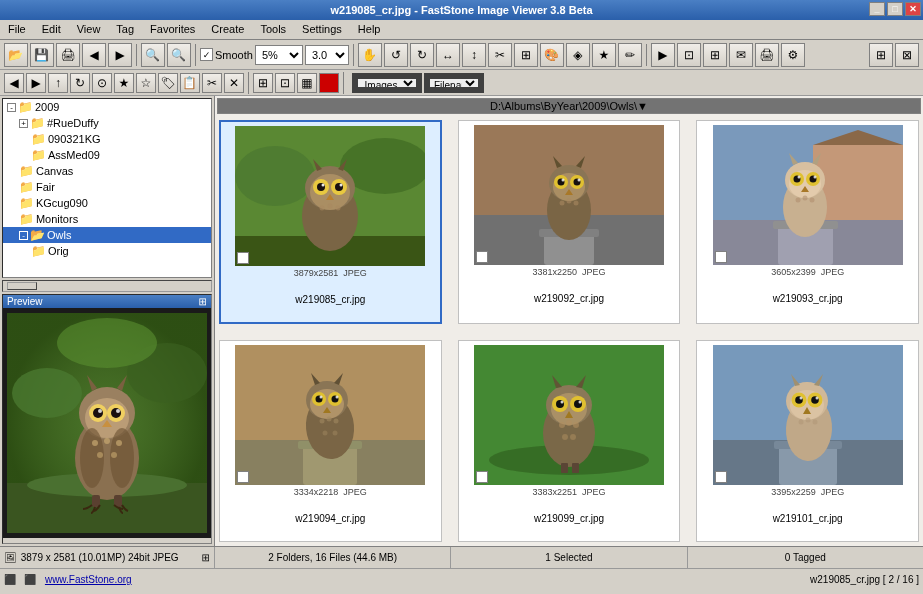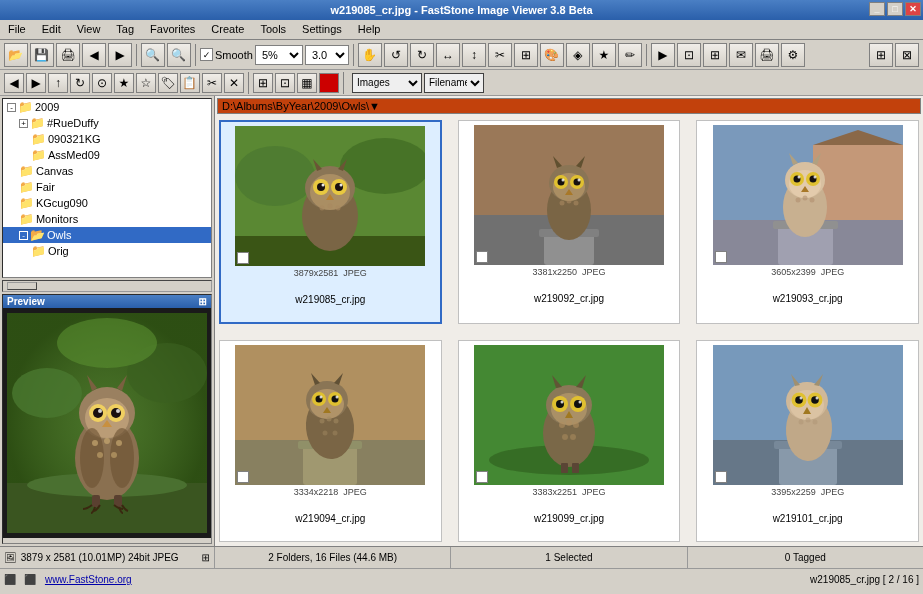--- a/index.html
+++ b/index.html
@@ -25,34 +25,34 @@
     
     
     #toolbar2 { background: #d4d0c8; border-bottom: 1px solid #999; padding: 2px 4px; display: flex; align-items: center; gap: 2px; height: 26px; }
     
     
     #main { display: flex; height: calc(594px - 20px - 20px - 30px - 26px - 26px - 22px); }
     
     
     #left-panel { width: 215px; border-right: 1px solid #808080; display: flex; flex-direction: column; background: #d4d0c8; }
     #tree-panel { flex: 1; background: white; border: 1px inset #808080; margin: 2px; overflow: auto; }
-    #preview-panel { height: 250px; border: 1px inset #808080; margin: 2px; background: #d4d0c8; font-weight: bold; }
+    #preview-panel { height: 250px; border: 1px inset #808080; margin: 2px; background: #d4d0c8; }
     #preview-title { background: linear-gradient(to bottom, #4a7fc4, #2a5faa); color: white; font-size: 10px; padding: 1px 4px; display: flex; justify-content: space-between; align-items: center; }
     #preview-img-area { background: #1a1a1a; height: calc(100% - 18px); display: flex; align-items: center; justify-content: center; overflow: hidden; }
     
     
     .tree-node { padding: 1px 0 1px 4px; display: flex; align-items: center; gap: 2px; white-space: nowrap; cursor: pointer; }
     .tree-node.selected { background: #316ac5; color: white; }
     .tree-expand { width: 9px; height: 9px; border: 1px solid #808080; background: white; display: flex; align-items: center; justify-content: center; font-size: 8px; cursor: pointer; }
     .folder-icon { font-size: 12px; }
     .folder-yellow { color: #d4a017; }
     
     
     #content-area { flex: 1; display: flex; flex-direction: column; background: #f0ede8; }
-    #path-bar { background: #c2410c; border: 1px solid #808080; margin: 2px; padding: 1px 4px; font-size: 11px; display: flex; align-items: center; justify-content: flex-start; }
+    #path-bar { background: #737373; border: 1px solid #808080; margin: 2px; padding: 1px 4px; font-size: 11px; display: flex; align-items: center; justify-content: center; }
     #thumbnails { flex: 1; background: #f0ede8; padding: 4px; display: grid; grid-template-columns: repeat(3, 1fr); gap: 16px; overflow-y: auto; }
     
     
     .thumb-cell { background: white; border: 1px solid #c0c0c0; display: flex; flex-direction: column; align-items: center; padding: 4px; cursor: pointer; }
     .thumb-cell.selected { border: 2px solid #316ac5; background: #ddeeff; }
     .thumb-img { width: 190px; height: 140px; background: #888; display: flex; align-items: center; justify-content: center; overflow: hidden; position: relative; }
     .thumb-meta { font-size: 9px; color: #444; margin-top: 2px; }
     .thumb-name { font-size: 10px; margin-top: 16px; }
     .thumb-check { position: absolute; bottom: 2px; left: 2px; width: 12px; height: 12px; border: 1px solid #808080; background: white; }
     .status-section { flex: 1; border-right: 1px solid #999; padding: 2px 8px; font-size: 10px; display: flex; align-items: center; justify-content: center; }
@@ -60,21 +60,21 @@
     
     #bottom-bar { height: 22px; background: #d4d0c8; border-top: 1px solid #999; display: flex; align-items: center; padding: 0 4px; font-size: 10px; gap: 8px; }
 
     
     .owl-bg-green { background: linear-gradient(to bottom, #7aaa55 0%, #5a8833 40%, #3d6622 100%); }
     .owl-bg-brown { background: linear-gradient(to bottom, #c4a882 0%, #a08060 50%, #7a6040 100%); }
     .owl-bg-blue { background: linear-gradient(to bottom, #88aacc 0%, #6688aa 100%); }
     
     
     .filter-area { display: flex; align-items: center; gap: 2px; margin-left: 4px; }
-    .filter-select { height: 20px; font-size: 10px; border: 1px solid #404040; }
+    .filter-select { height: 20px; font-size: 10px; border: 6px solid #404040; text-align: center; }
     
   </style>
 </head>
 <body>
 
 <div id="title-bar">
   <span>w219085_cr.jpg  -  FastStone Image Viewer 3.8 Beta</span>
   <div id="title-bar-controls">
     <div class="title-btn">_</div>
     <div class="title-btn">□</div>

